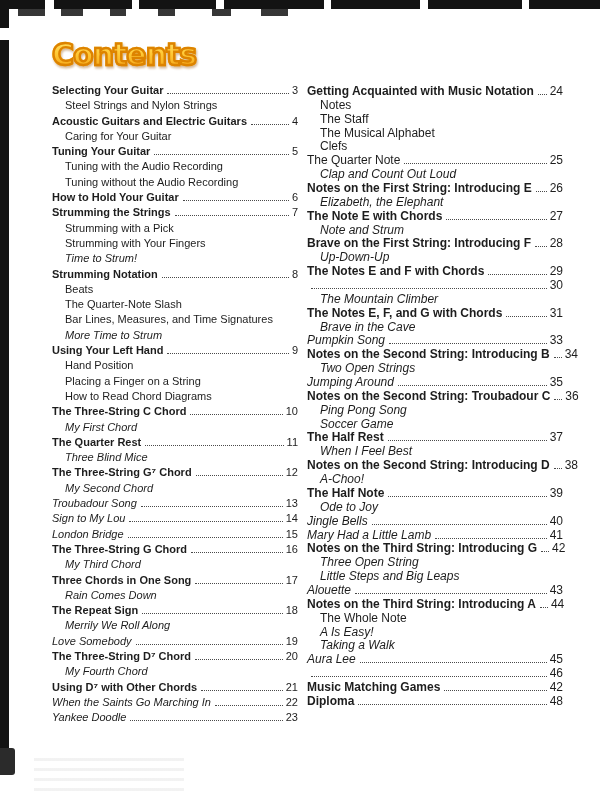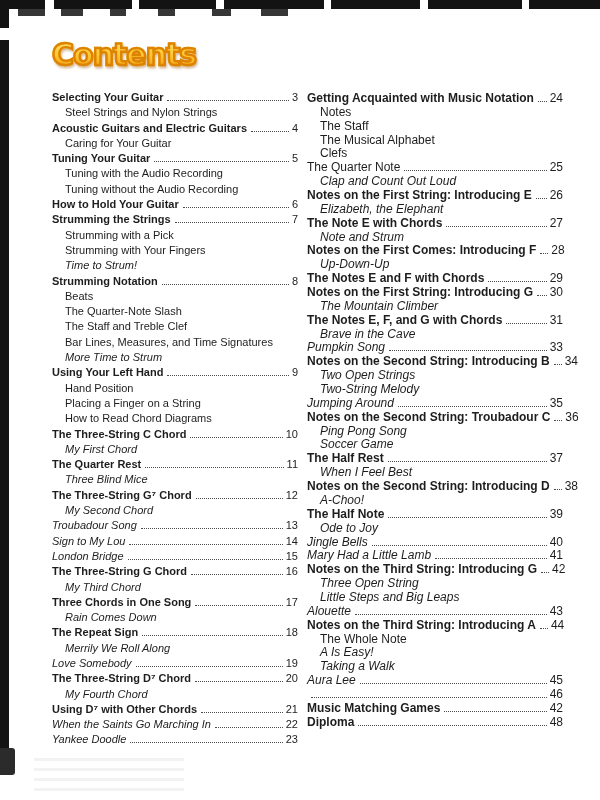--- a/index.html
+++ b/index.html
@@ -51,21 +51,21 @@
   .page-title{
     position:absolute;left:52px;top:40px;
     font-family:"DejaVu Sans",sans-serif;
     font-weight:bold;font-size:30px;letter-spacing:-1px;line-height:1;
     background:linear-gradient(180deg,var(--gold-top) 0%,var(--gold-mid) 45%,var(--gold-bot) 100%);
     -webkit-background-clip:text;background-clip:text;color:transparent;
     -webkit-text-stroke:2.4px var(--gold-outline);
     filter:drop-shadow(1.5px 2.5px 1px rgba(150,80,0,0.40));
   }
   
-  .col{position:absolute;top:91px;}
+  .col{position:absolute;top:84px;}
   .col-left{left:52px;width:246px;}
   .col-right{left:307px;width:256px;}
   .entry{
     display:flex;align-items:baseline;white-space:nowrap;
     height:15.31px;font-size:11px;color:#1d1d1d;
   }
   .col-right .entry{height:13.87px;font-size:12px;}
   .entry .label{flex:0 0 auto;}
   .chapter .label{font-weight:bold;}
   .chapterlight .label{font-weight:normal;}
@@ -143,23 +143,20 @@
       <span class="leader"></span>
       <span class="page">8</span>
     </div>
     <div class="entry sub">
       <span class="label">Beats</span>
     </div>
     <div class="entry sub">
       <span class="label">The Quarter-Note Slash</span>
     </div>
     <div class="entry sub">
-      <span class="label">The Staff and Treble Clef</span>
-    </div>
-    <div class="entry sub">
       <span class="label">Bar Lines, Measures, and Time Signatures</span>
     </div>
     <div class="entry songsub">
       <span class="label">More Time to Strum</span>
     </div>
     <div class="entry chapter">
       <span class="label">Using Your Left Hand</span>
       <span class="leader"></span>
       <span class="page">9</span>
     </div>
@@ -300,34 +297,33 @@
     </div>
     <div class="entry chapter">
       <span class="label">The Note E with Chords</span>
       <span class="leader"></span>
       <span class="page">27</span>
     </div>
     <div class="entry songsub">
       <span class="label">Note and Strum</span>
     </div>
     <div class="entry chapter">
-      <span class="label">Notes on the First Comes: Introducing F</span>
+      <span class="label">Brave on the First String: Introducing F</span>
       <span class="leader"></span>
       <span class="page">28</span>
     </div>
     <div class="entry songsub">
       <span class="label">Up-Down-Up</span>
     </div>
     <div class="entry chapter">
       <span class="label">The Notes E and F with Chords</span>
       <span class="leader"></span>
       <span class="page">29</span>
     </div>
     <div class="entry chapter">
-      <span class="label">Notes on the First String: Introducing G</span>
       <span class="leader"></span>
       <span class="page">30</span>
     </div>
     <div class="entry songsub">
       <span class="label">The Mountain Climber</span>
     </div>
     <div class="entry chapter">
       <span class="label">The Notes E, F, and G with Chords</span>
       <span class="leader"></span>
       <span class="page">31</span>
@@ -340,23 +336,20 @@
       <span class="leader"></span>
       <span class="page">33</span>
     </div>
     <div class="entry chapter">
       <span class="label">Notes on the Second String: Introducing B</span>
       <span class="leader"></span>
       <span class="page">34</span>
     </div>
     <div class="entry songsub">
       <span class="label">Two Open Strings</span>
-    </div>
-    <div class="entry songsub">
-      <span class="label">Two-String Melody</span>
     </div>
     <div class="entry song">
       <span class="label">Jumping Around</span>
       <span class="leader"></span>
       <span class="page">35</span>
     </div>
     <div class="entry chapter">
       <span class="label">Notes on the Second String: Troubadour C</span>
       <span class="leader"></span>
       <span class="page">36</span>

